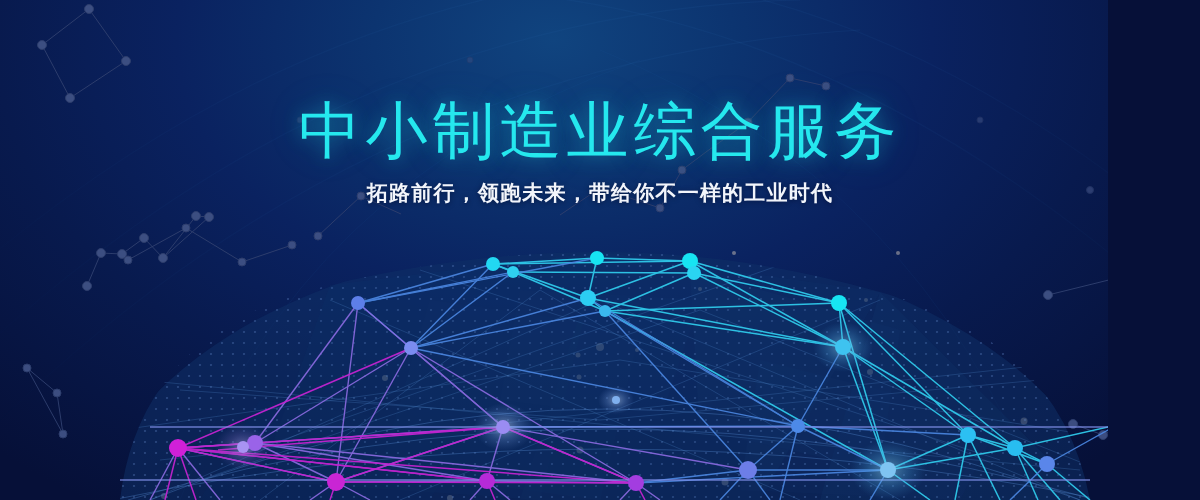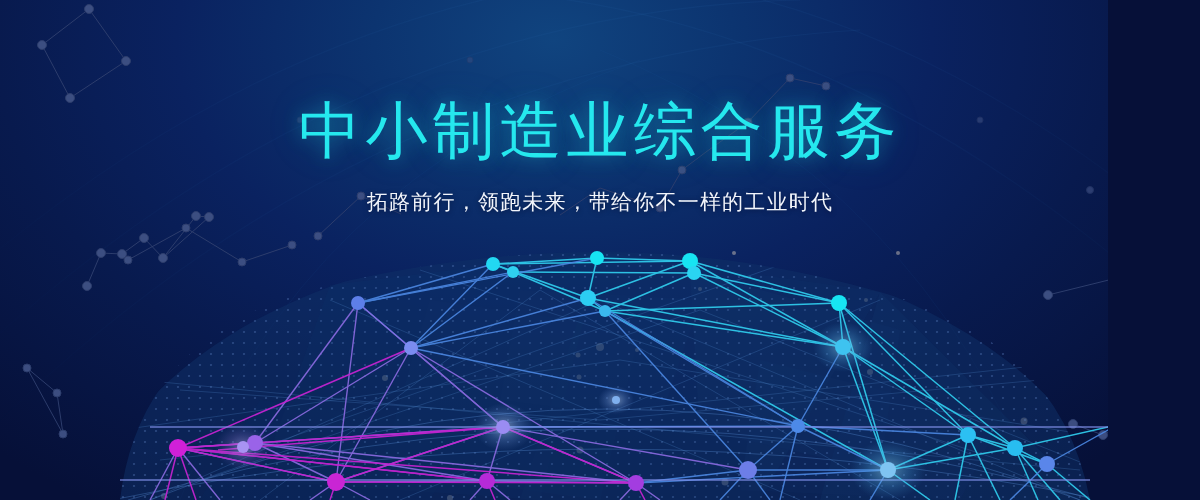--- a/index.html
+++ b/index.html
@@ -31,24 +31,24 @@
     padding-top:99px;
     font-size:62px;
     line-height:1.02;
     font-weight:300;
     letter-spacing:5px;
     color:#25e8ee;
     text-shadow:0 0 18px rgba(37,232,238,.38), 0 0 42px rgba(20,170,200,.22);
     white-space:nowrap;
   }
   .hero-subtitle{
-    margin:9px;
+    margin:0;
     padding-top:17px;
     font-size:21px;
-    font-weight:400;
+    font-weight:700;
     letter-spacing:1.2px;
     color:#f2f5fb;
     text-shadow:0 1px 5px rgba(0,10,40,.6);
     white-space:nowrap;
   }
 </style>
 </head>
 <body>
 
 <div id="banner">

